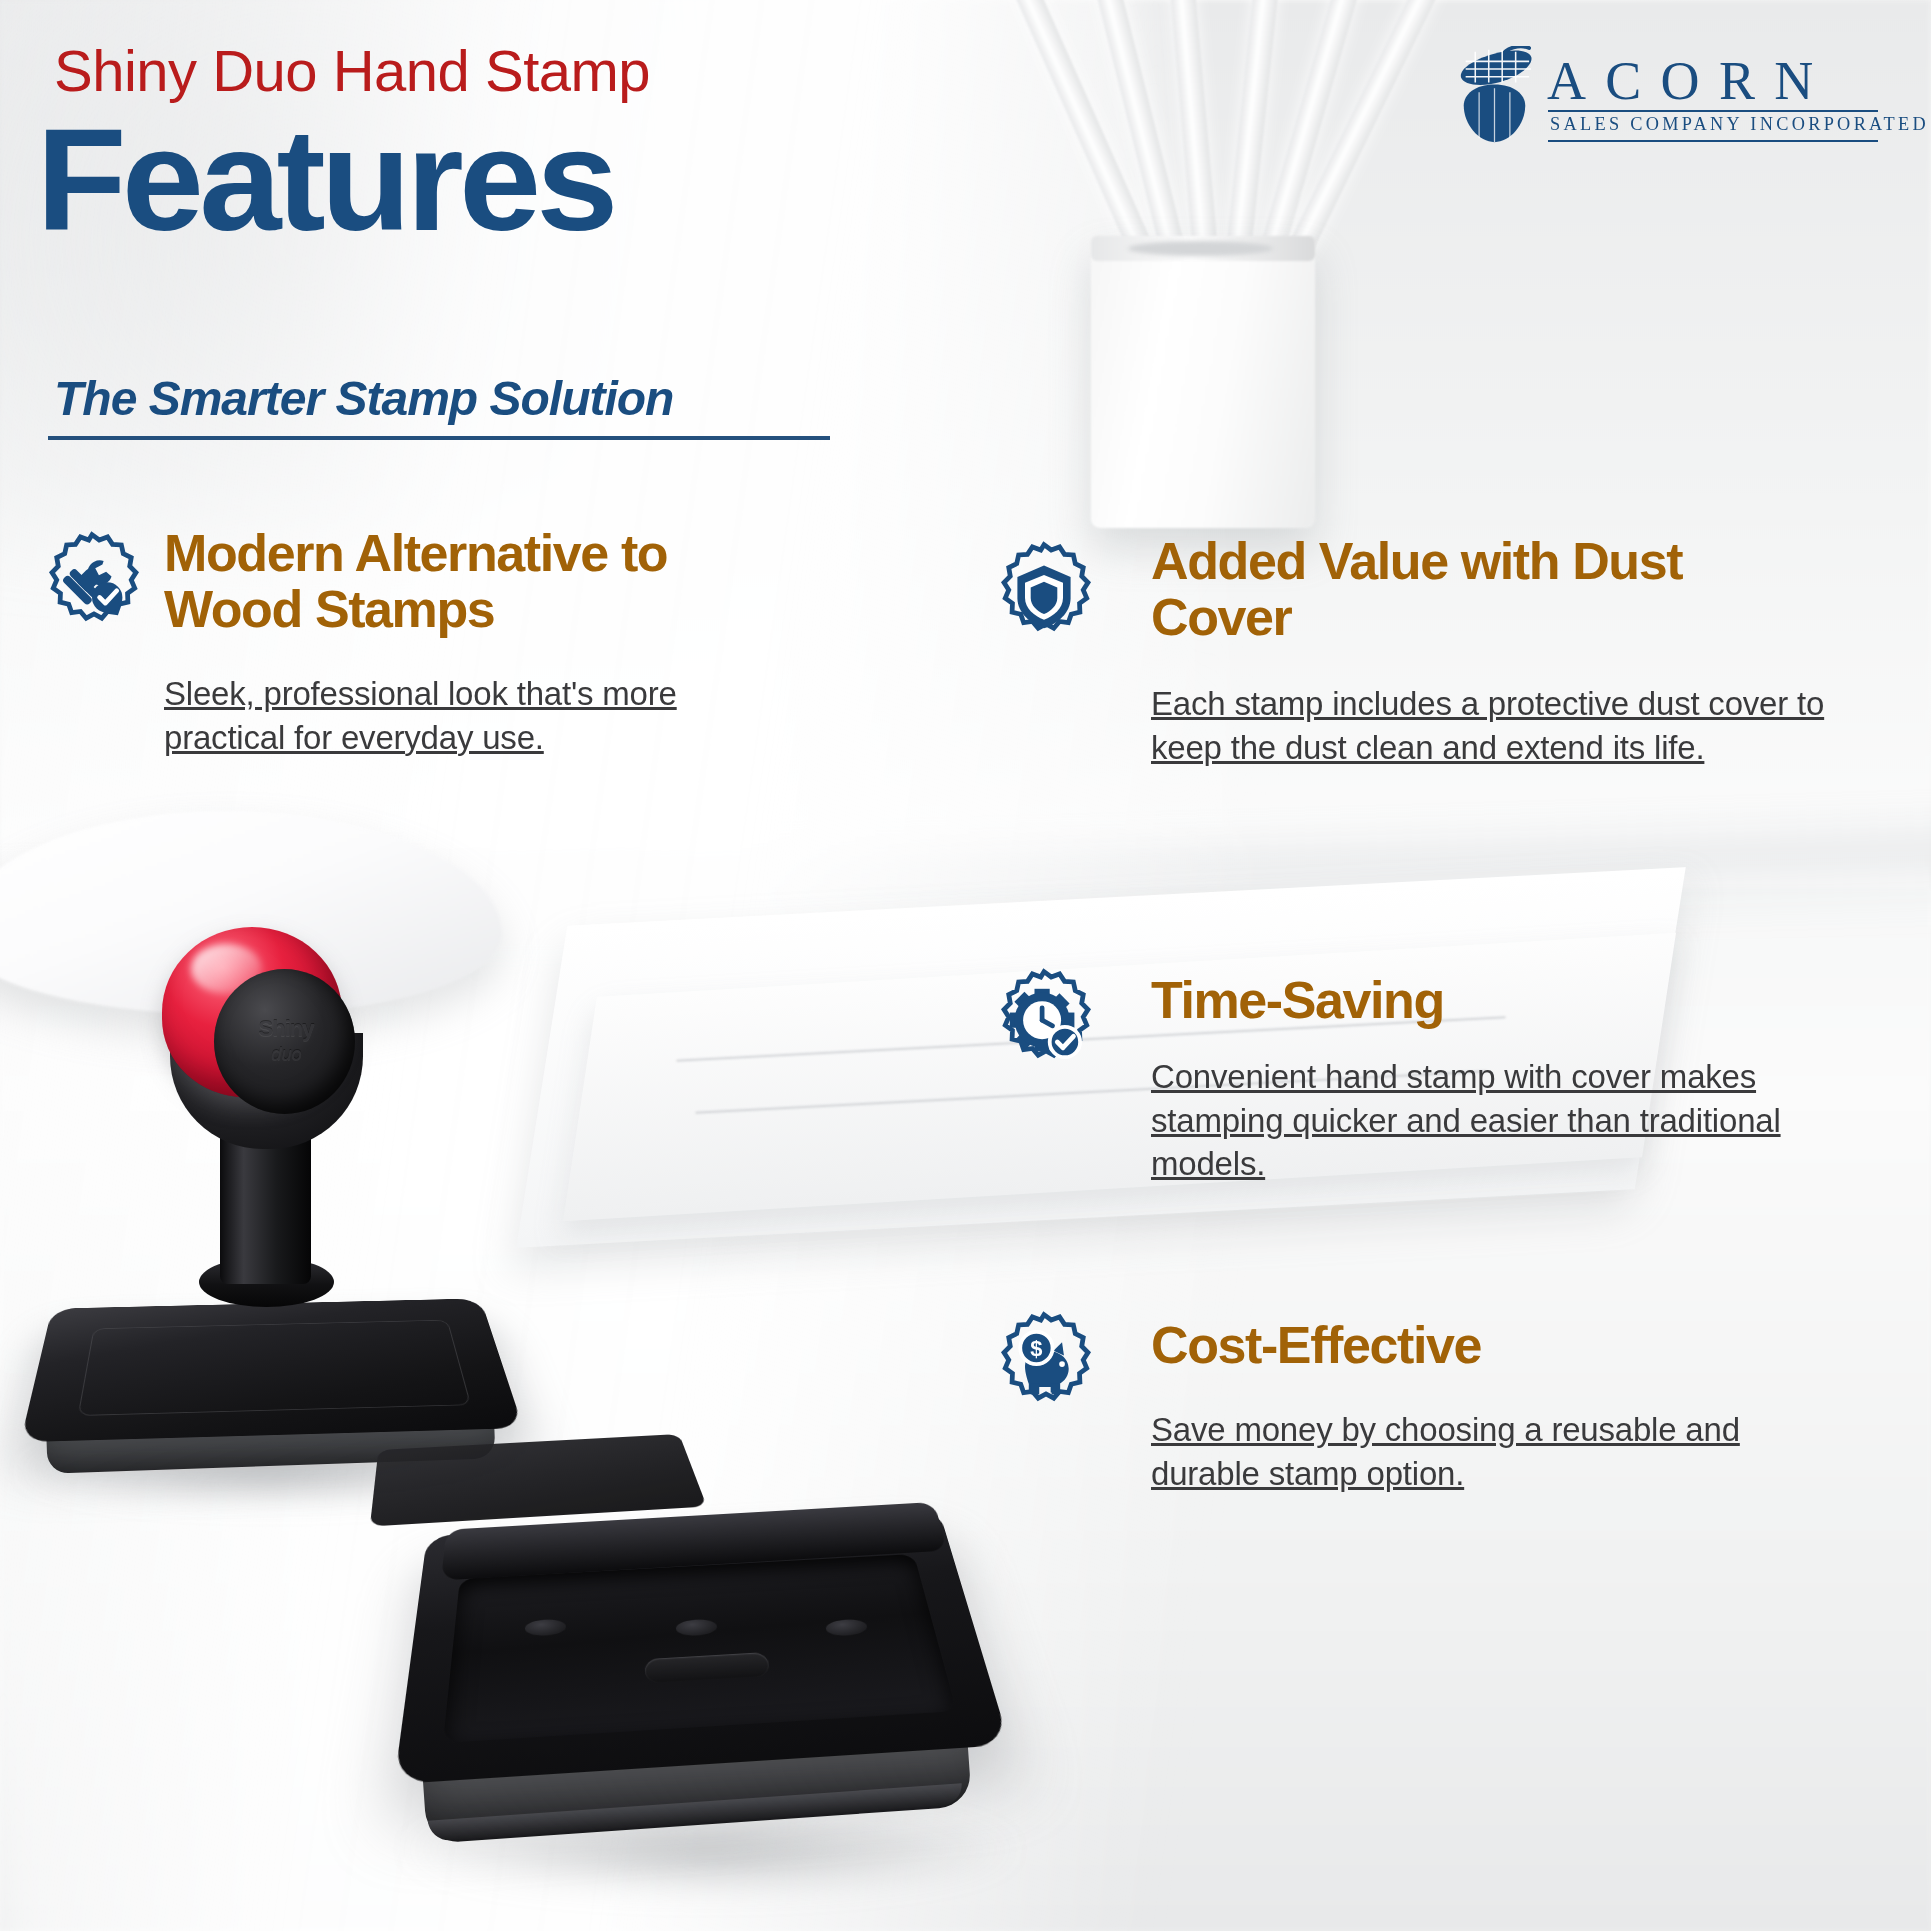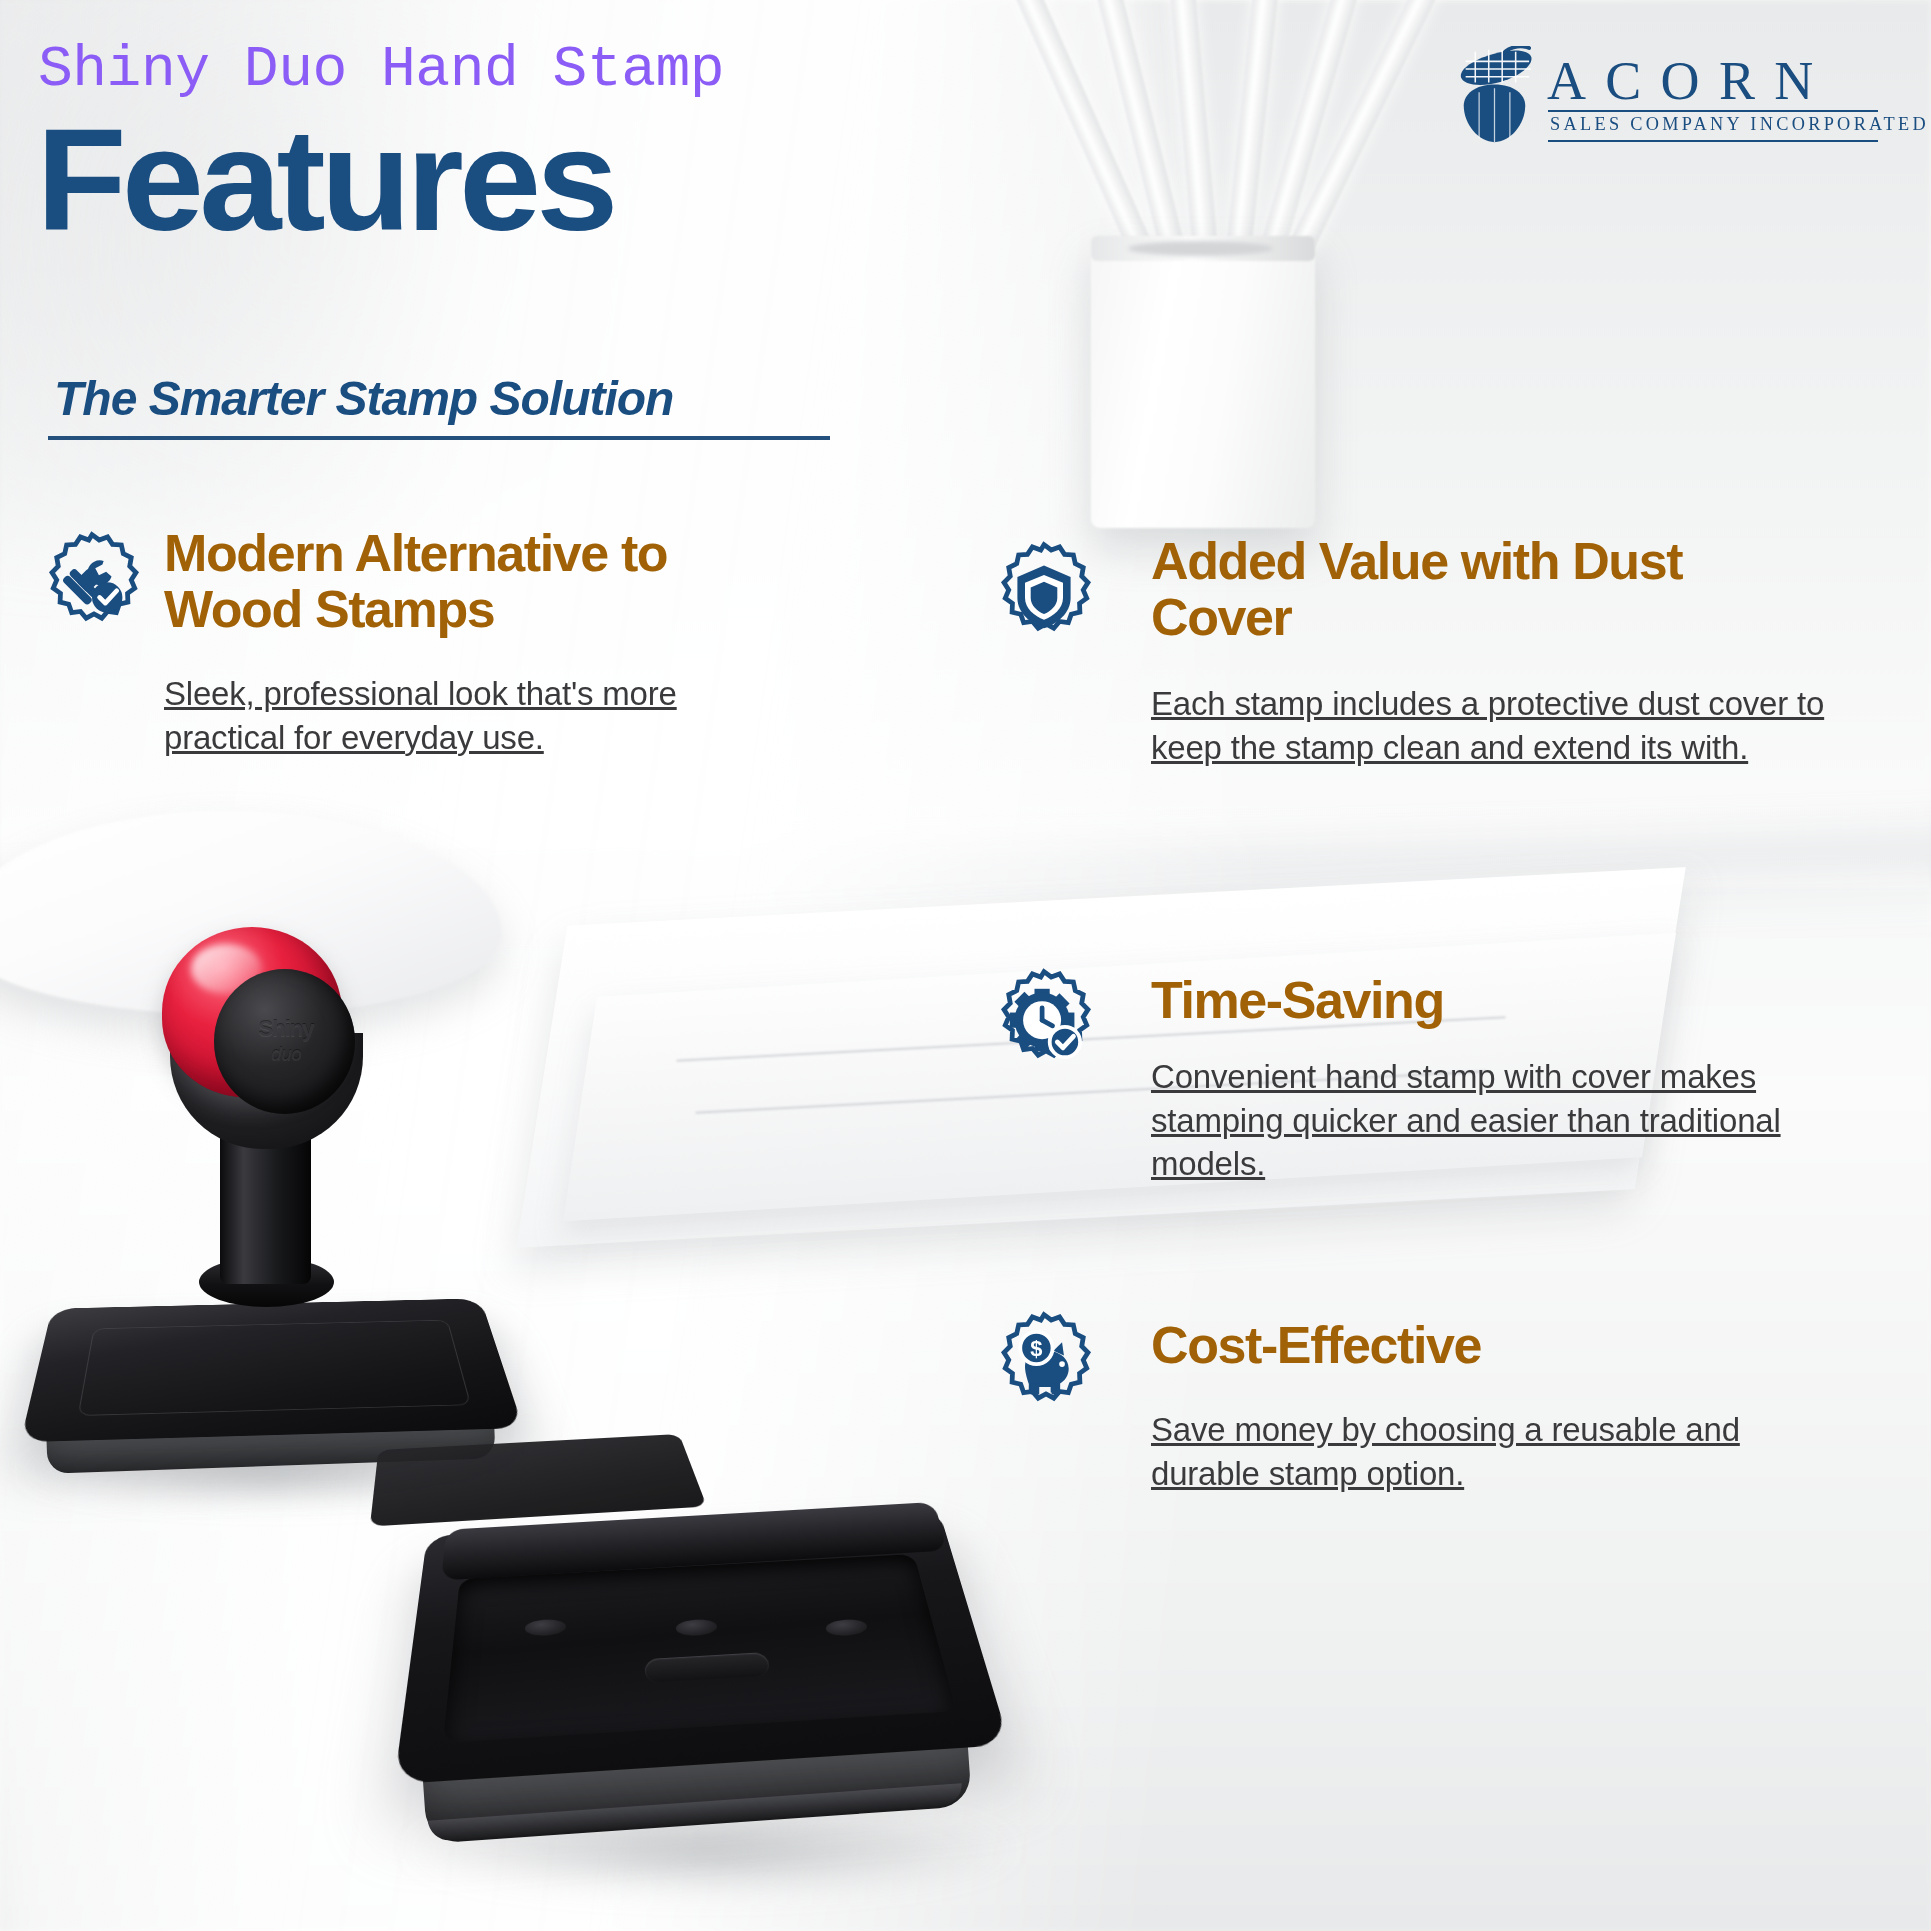--- a/index.html
+++ b/index.html
@@ -225,24 +225,23 @@
     position:absolute; left:-9.7px; top:-9.7px; width:319px; height:116px;
     background:linear-gradient(170deg,#26262a,#0c0c0e);
     border-radius:13.5px; transform:perspective(772px) rotateX(50deg) rotateZ(-5deg);
     opacity:.95;
   }
 
   
   #content { position:absolute; inset:0; }
 
   .eyebrow {
-    position:absolute; left:38px; top:37px;
-    font-size:58px; color:#8b5cf6; font-weight:400; letter-spacing:-0.5px;
+    position:absolute; left:54px; top:37px;
+    font-size:58px; color:#b91c1c; font-weight:400; letter-spacing:-0.5px;
     white-space:nowrap;
-    font-family:Liberation Mono, monospace;
   }
   .headline {
     position:absolute; left:42px; top:108px;
     font-size:145px; font-weight:bold; color:#1a4d80;
     letter-spacing:-4.8px; line-height:1; white-space:nowrap;
     transform:scaleX(1.02);
   }
   .subtitle {
     position:absolute; left:54px; top:371px;
     font-size:48px; font-weight:bold; font-style:italic;
@@ -403,21 +402,21 @@
   </div>
 
   <div class="feature" id="f2">
     <svg class="feat-icon" viewBox="0 0 120 120">
       <path fill="none" stroke="#1a4d80" stroke-width="5" d="M60 6 l7.6 5.6 8.8-3.2 5.2 7.8 9.3 .6 2 9.1 8.4 4.1 -1.6 9.2 6.6 6.6 -5 7.9 3.7 8.6 -7.6 5.4 .4 9.3 -9.1 2.2 -3.1 8.8 -9.3 -1.2 -6 7.1 -8.2 -4.4 -8.2 4.4 -6-7.1 -9.3 1.2 -3.1-8.8 -9.1-2.2 .4-9.3 -7.6-5.4 3.7-8.6 -5-7.9 6.6-6.6 -1.6-9.2 8.4-4.1 2-9.1 9.3-.6 5.2-7.8 8.8 3.2 Z"></path>
       <path d="M60 28 L88 40 L88 62 C88 78 74 89 60 94 C46 89 32 78 32 62 L32 40 Z" fill="#1a4d80"></path>
       <path d="M60 38 L80 46 L80 62 C80 73 70 81 60 85 C50 81 40 73 40 62 L40 46 Z" fill="#ffffff"></path>
       <path d="M60 45 L74 51 L74 62 C74 70 67 76 60 79 C53 76 46 70 46 62 L46 51 Z" fill="#1a4d80"></path>
     </svg>
     <div class="feat-title">Added Value with Dust Cover</div>
-    <div class="feat-body">Each stamp includes a protective dust cover to keep the stamp clean and extend its with.</div>
+    <div class="feat-body">Each stamp includes a protective dust cover to keep the dust clean and extend its life.</div>
   </div>
 
   <div class="feature" id="f3">
     <svg class="feat-icon" viewBox="0 0 120 120">
       <path fill="none" stroke="#1a4d80" stroke-width="5" d="M60 6 l7.6 5.6 8.8-3.2 5.2 7.8 9.3 .6 2 9.1 8.4 4.1 -1.6 9.2 6.6 6.6 -5 7.9 3.7 8.6 -7.6 5.4 .4 9.3 -9.1 2.2 -3.1 8.8 -9.3 -1.2 -6 7.1 -8.2 -4.4 -8.2 4.4 -6-7.1 -9.3 1.2 -3.1-8.8 -9.1-2.2 .4-9.3 -7.6-5.4 3.7-8.6 -5-7.9 6.6-6.6 -1.6-9.2 8.4-4.1 2-9.1 9.3-.6 5.2-7.8 8.8 3.2 Z"></path>
       <g fill="#1a4d80">
         <rect x="50" y="24" width="16" height="12"></rect>
         <rect x="50" y="78" width="16" height="12"></rect>
         <rect x="24" y="49" width="12" height="16"></rect>
         <rect x="80" y="49" width="12" height="16"></rect>

